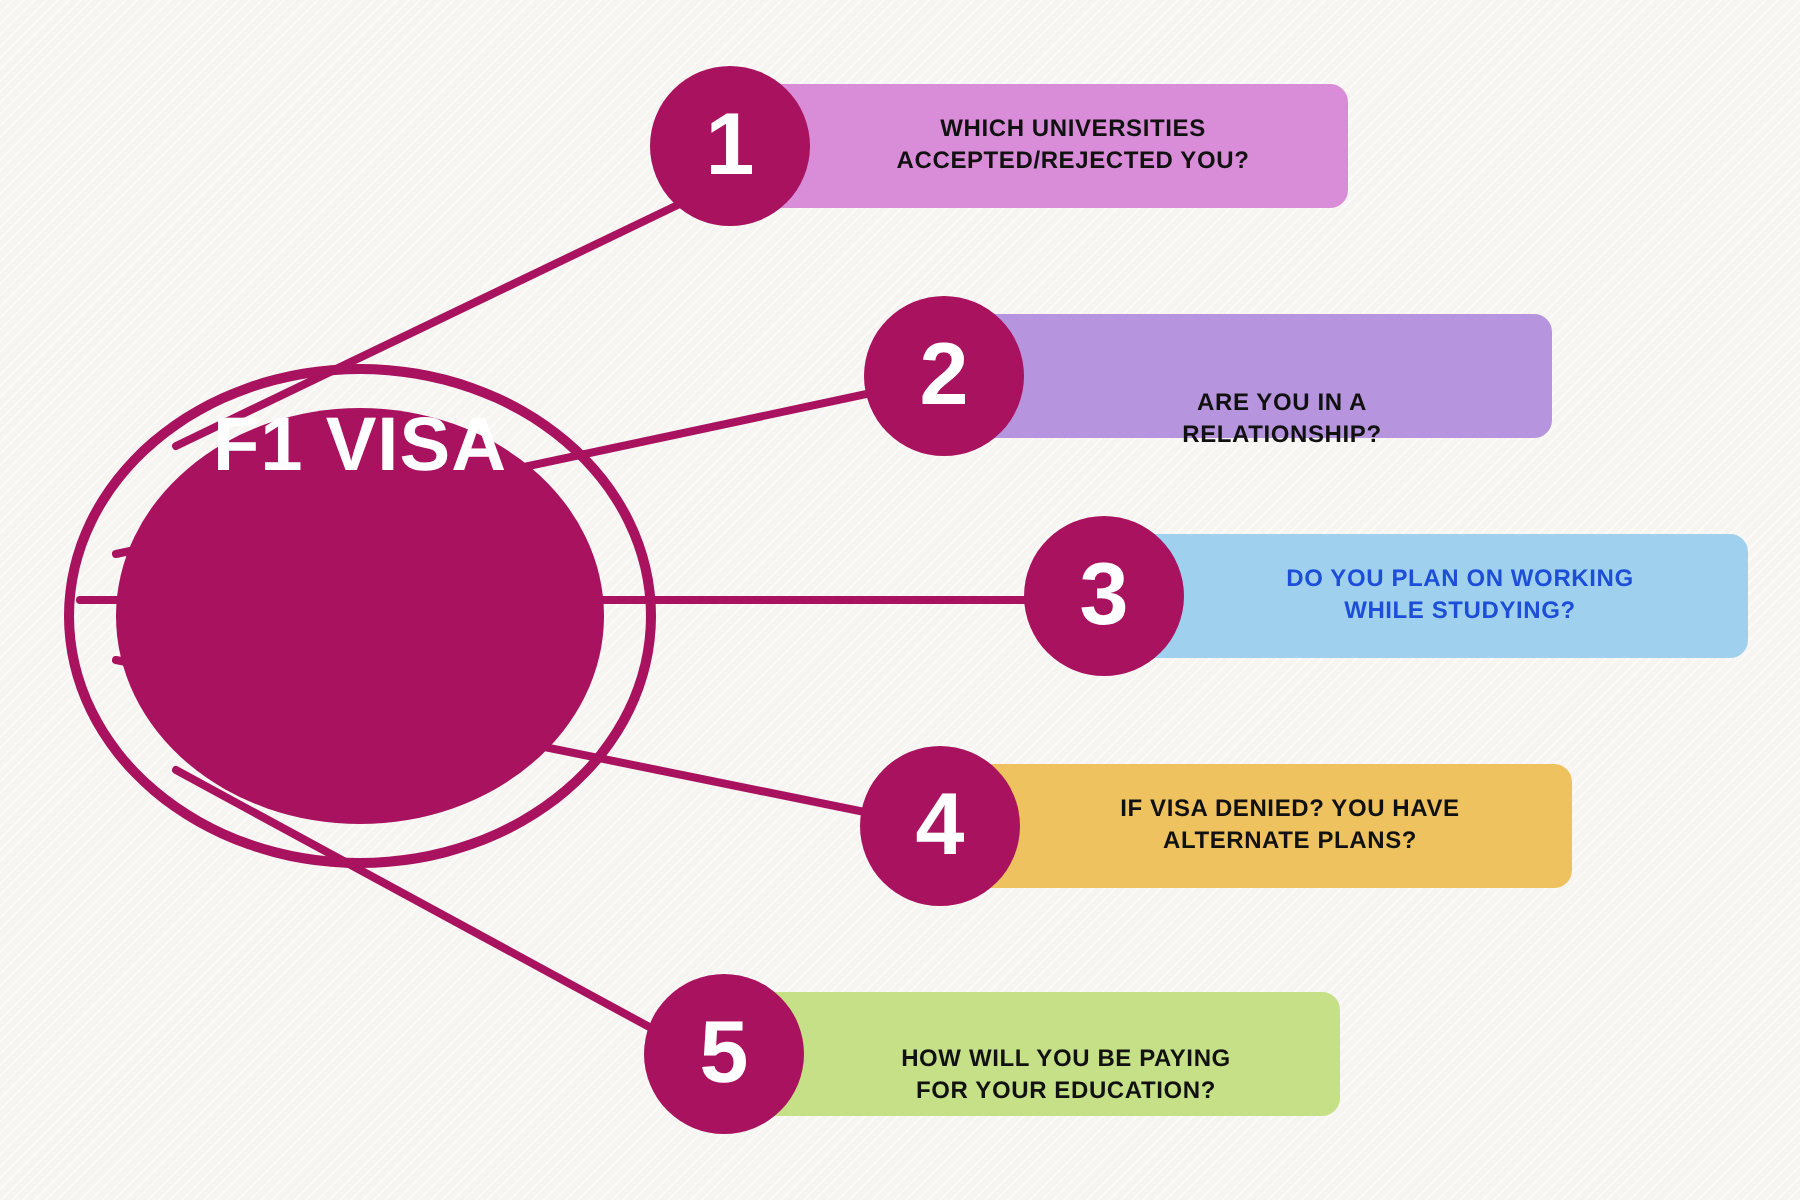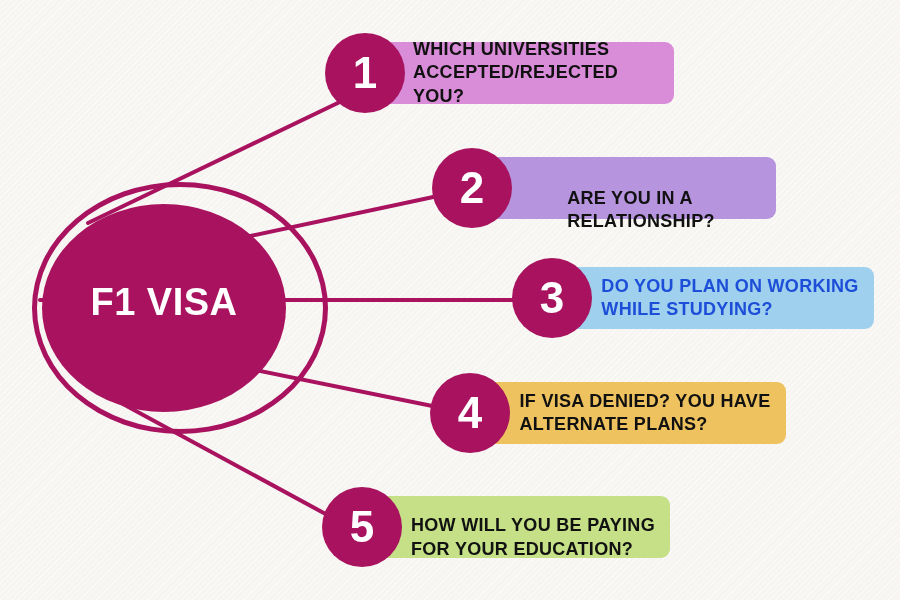--- a/index.html
+++ b/index.html
@@ -52,28 +52,27 @@
     top: 0;
     width: 100%;
     height: 100%;
     border: 5px solid #a8125e;
     border-radius: 50%;
     box-sizing: border-box;
     background: transparent;
   }
   #hub-disc {
     position: absolute;
-    left: 10px;
+    left: 26px;
     top: 22px;
     width: 244px;
     height: 208px;
     border-radius: 50%;
     background: #a8125e;
     display: flex;
-    align-items: center;
     justify-content: center;
     box-sizing: border-box;
   }
   #hub-title {
     color: #ffffff;
     font-size: 38px;
     font-weight: bold;
     letter-spacing: 0.5px;
     line-height: 1;
     margin-bottom: 12px;
@@ -119,24 +118,25 @@
     border-radius: 9px;
     display: flex;
     align-items: center;
     justify-content: center;
     box-sizing: border-box;
     padding-left: 34px;
     padding-right: 14px;
   }
   .bar-text {
     color: #111111;
-    font-size: 18px;
+    font-size: 12px;
     font-weight: bold;
     line-height: 1.3;
     letter-spacing: 0.3px;
+    text-align: center;
     text-transform: uppercase;
     white-space: pre-line;
   }
 
   
   #row-1 { left: 325px; top: 33px; }
   #row-1 .bar { width: 295px; }
 
   #row-2 { left: 432px; top: 148px; }
   #row-2 .bar { width: 290px; }

